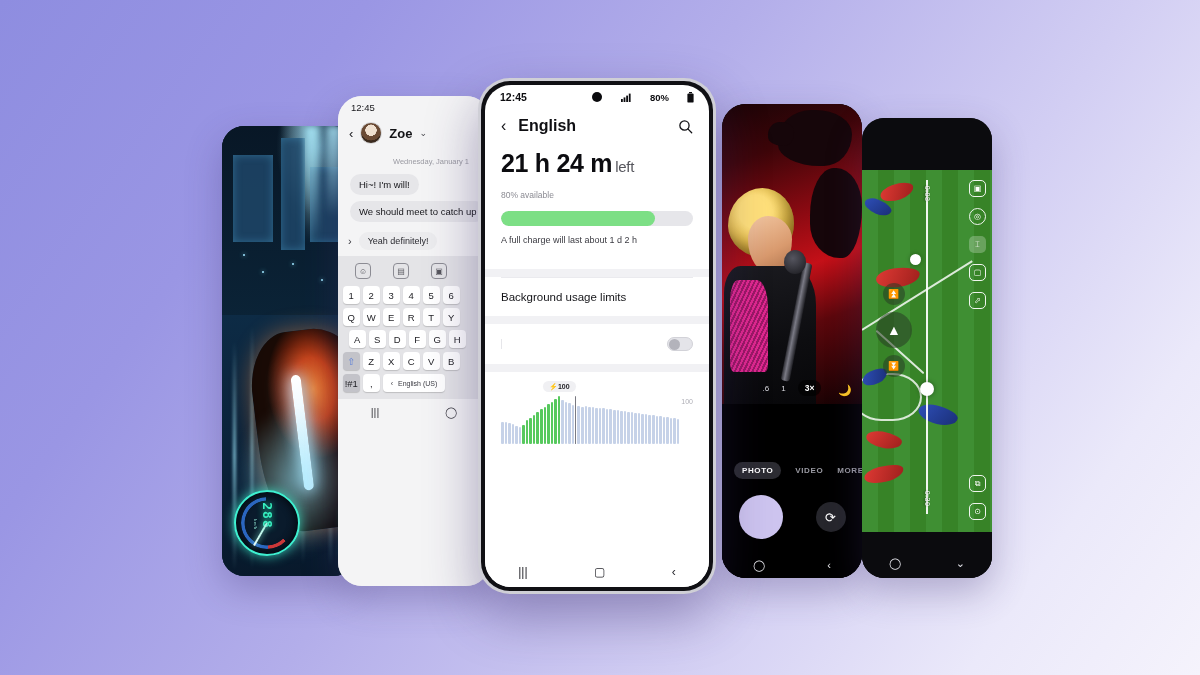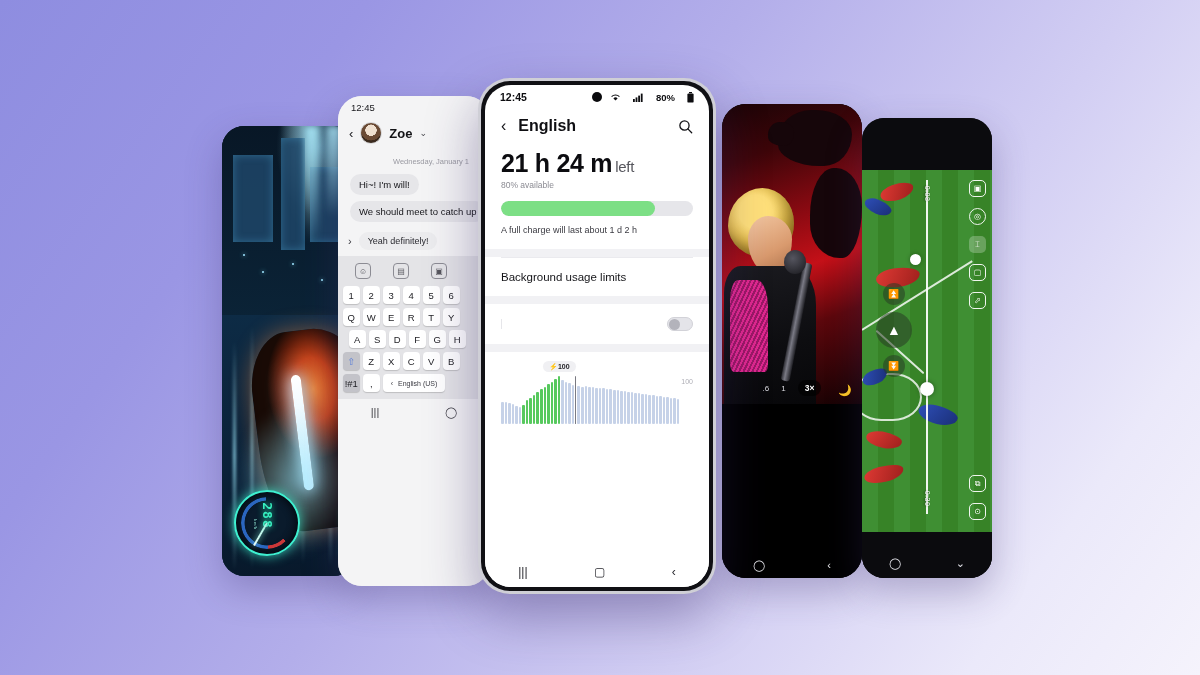--- a/index.html
+++ b/index.html
@@ -108,38 +108,38 @@
 
   
   #phone-main { left:478px; top:78px; width:238px; height:516px;
                 border-radius:32px; background:#cfcfd6;
                 box-shadow:0 22px 52px rgba(50,35,100,.40); padding:3px; z-index:9; }
   #phone-main .body { position:absolute; inset:3px; border-radius:29px; background:#101014; padding:4px; }
   #phone-main .screen { position:absolute; inset:4px; border-radius:26px; background:#fff; overflow:hidden; }
   .bt-status { height:24px; display:flex; align-items:center; justify-content:space-between;
                padding:0 15px; position:relative; }
   .bt-status .tm { font-size:10.5px; font-weight:600; color:#0d0d10; }
-  .bt-status .right { display:flex; align-items:center; gap:12px; font-size:9.5px;
+  .bt-status .right { display:flex; align-items:center; gap:18px; font-size:9.5px;
                       font-weight:600; color:#0d0d10; }
   .punch { position:absolute; left:50%; top:7px; transform:translateX(-50%);
            width:10px; height:10px; border-radius:50%; background:#0a0a0d; }
   .bt-appbar { display:flex; align-items:center; justify-content:space-between;
                padding:8px 16px 10px; }
   .bt-appbar .lt { display:flex; align-items:center; gap:12px; }
   .bt-back { font-size:16px; color:#121216; line-height:1; }
   .bt-title { font-size:16px; font-weight:bold; color:#0f0f13; }
   .bt-hero { padding:4px 16px 0; }
   .bt-big { font-size:25px; font-weight:bold; color:#0c0c10; letter-spacing:-.3px; }
   .bt-big .lt { font-size:15px; font-weight:normal; color:#55555c; margin-left:3px; }
-  .bt-sub { font-size:8.5px; color:#8b8b93; margin-top:2px; }
+  .bt-sub { font-size:8.5px; color:#8b8b93; margin-top:12px; }
   .bt-bar { height:15px; border-radius:9px; background:#e6e6ea; margin:11px 0 9px;
             overflow:hidden; }
   .bt-bar > i { display:block; height:100%; border-radius:9px;
                 background:linear-gradient(90deg,#8ce58f,#6fd97a); }
-  .bt-note { font-size:9px; color:#3b3b42; padding-bottom:14px; }
+  .bt-note { font-size:9px; color:#3b3b42; padding-bottom:24px; }
   .bt-gap { height:8px; background:#f1f1f4; }
   .bt-card { background:#fff; }
   .bt-row { display:flex; align-items:center; justify-content:space-between;
             padding:13px 16px; }
   .bt-row .lbl { font-size:11.5px; color:#151519; }
   .bt-div { height:1px; background:#eaeaee; margin:0 16px; }
   .tgl { width:26px; height:14px; border-radius:8px; background:#e4e4e9;
          border:1px solid #d2d2d8; position:relative; flex:0 0 auto; }
   .tgl i { position:absolute; left:1px; top:1px; width:11px; height:11px;
            border-radius:50%; background:#b3b3bb; }
@@ -522,20 +522,31 @@
         <div class="cm-mich"></div>
 
         <div class="cm-zoom">
           <span>.6</span>
           <span>1</span>
           <span class="on">3×</span>
         </div>
         <span class="cm-moon">🌙</span>
       </div>
 
+      <div class="cm-bottom">
+        <div class="cm-modes">
+          <span class="act">PHOTO</span>
+          <span>VIDEO</span>
+          <span>MORE</span>
+        </div>
+        <div class="cm-ctrl">
+          <span class="cm-shut"></span>
+          <span class="cm-flip">⟳</span>
+        </div>
+      </div>
 
       <div class="cm-nav">
         <span>◯</span>
         <span>‹</span>
       </div>
     </div>
   </div>
 
   <div class="phone" id="phone-vid">
     <div class="screen">

